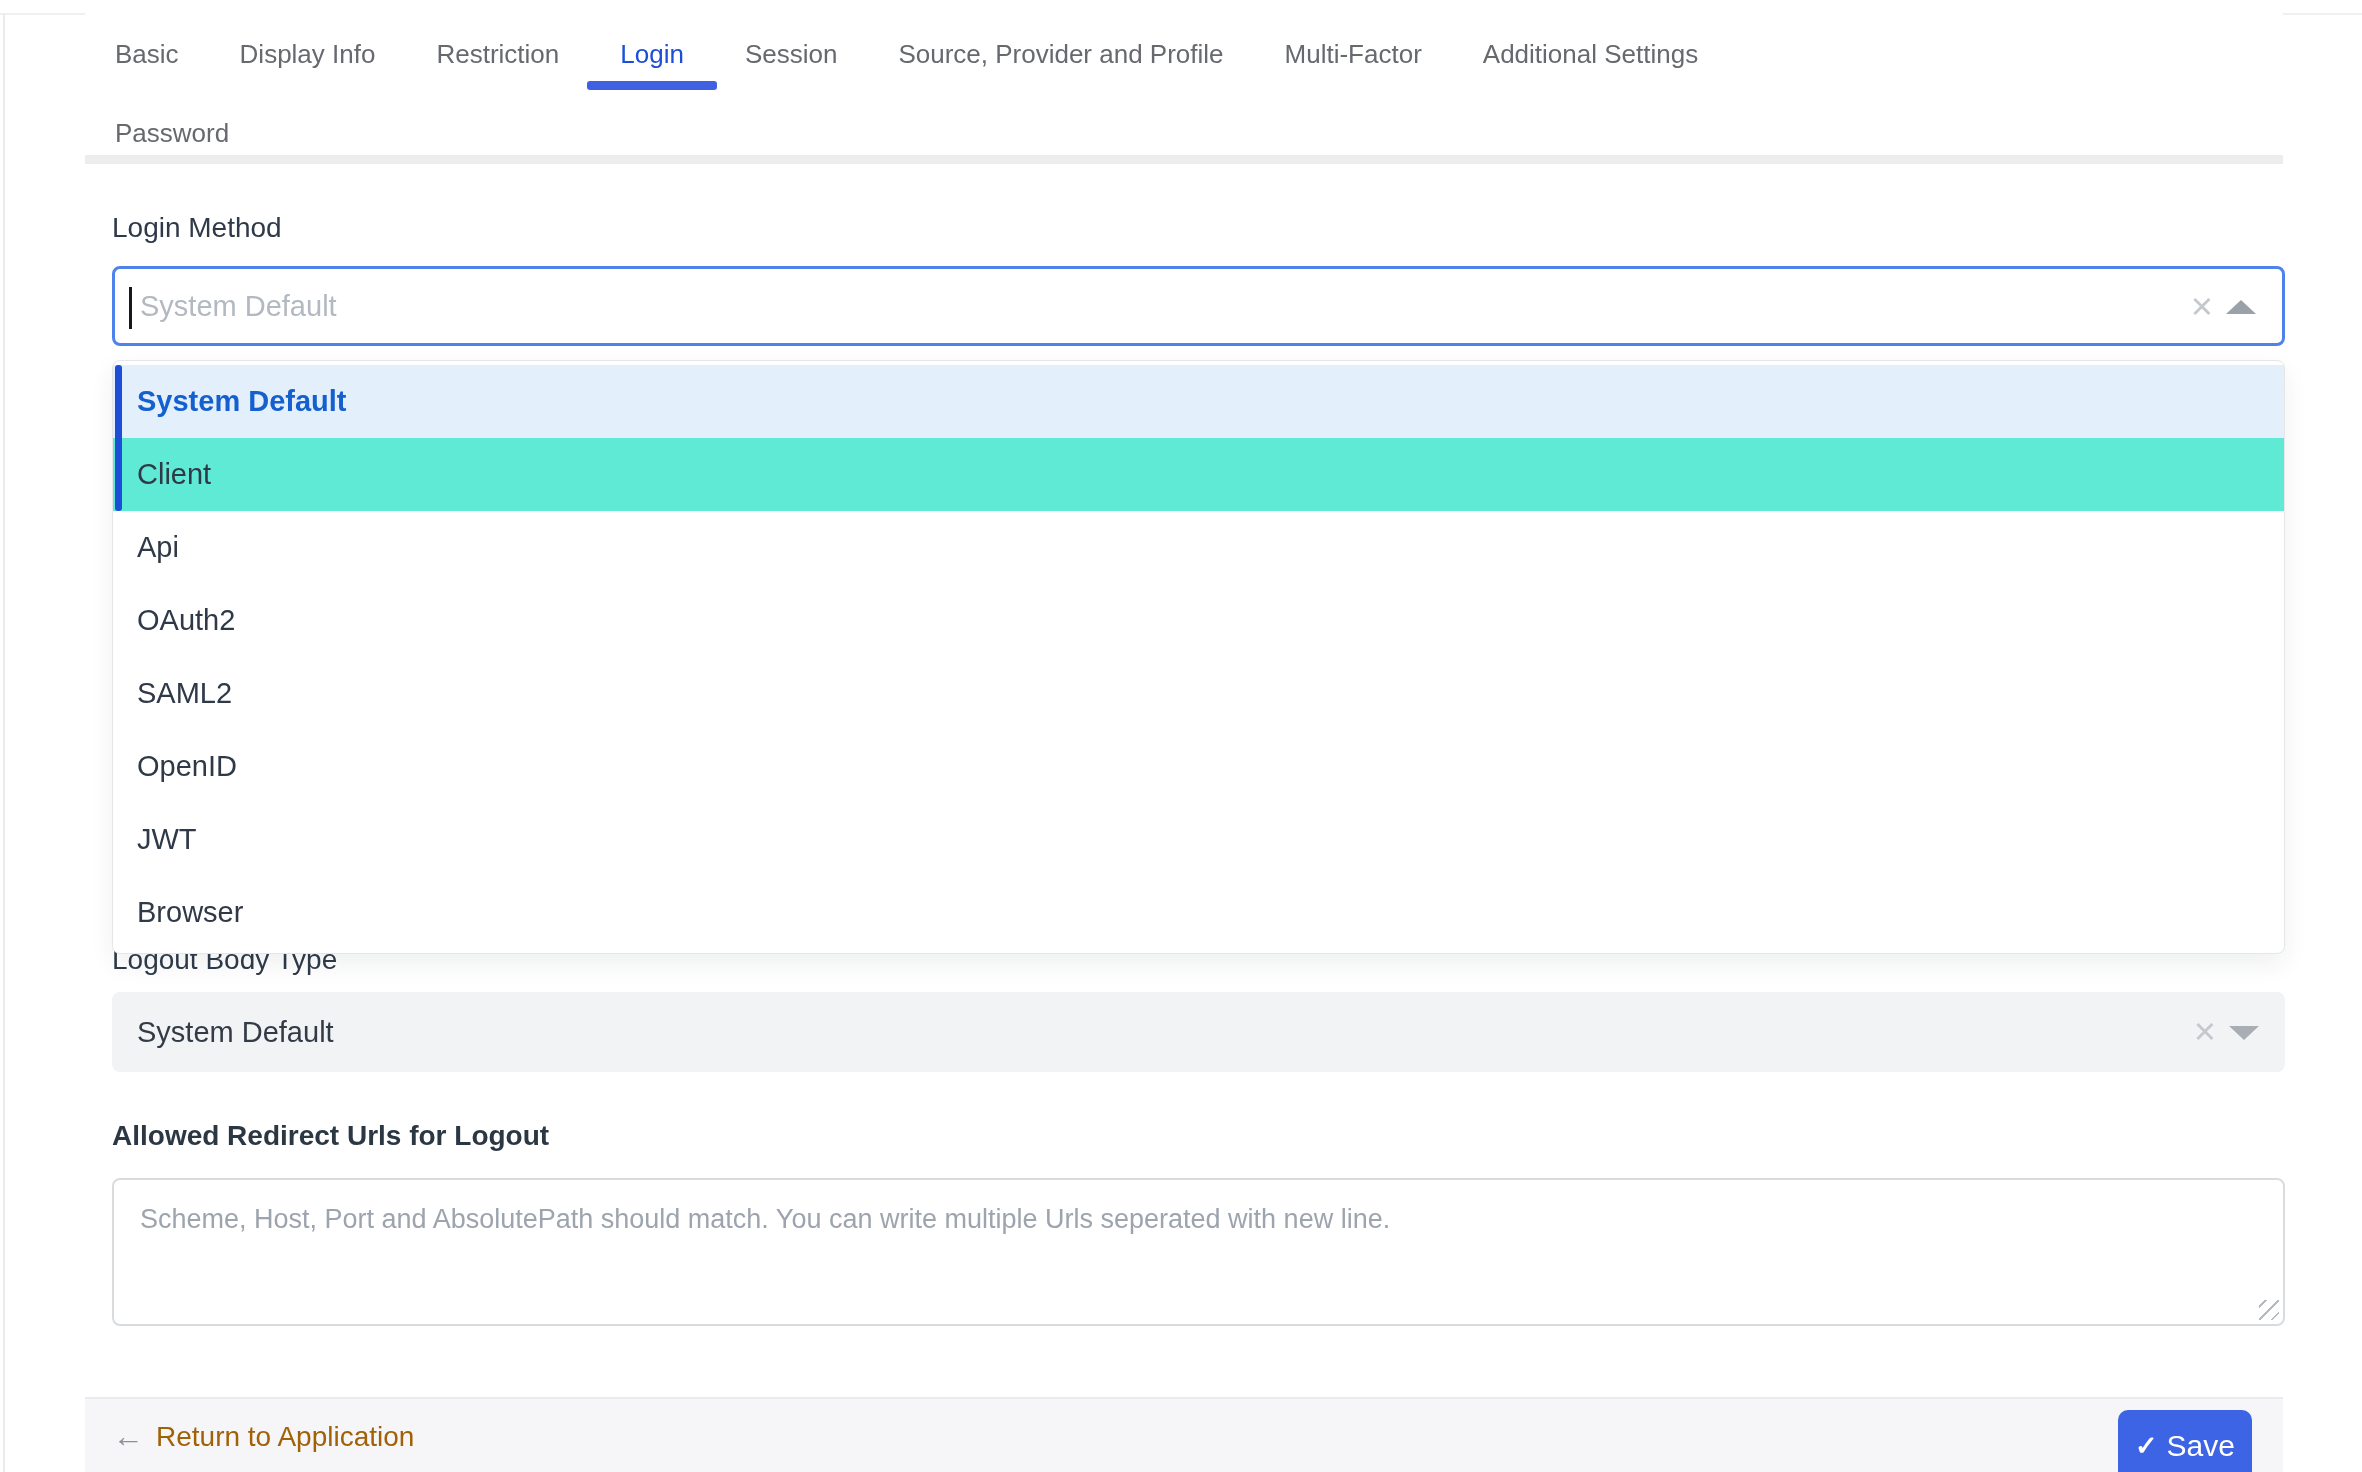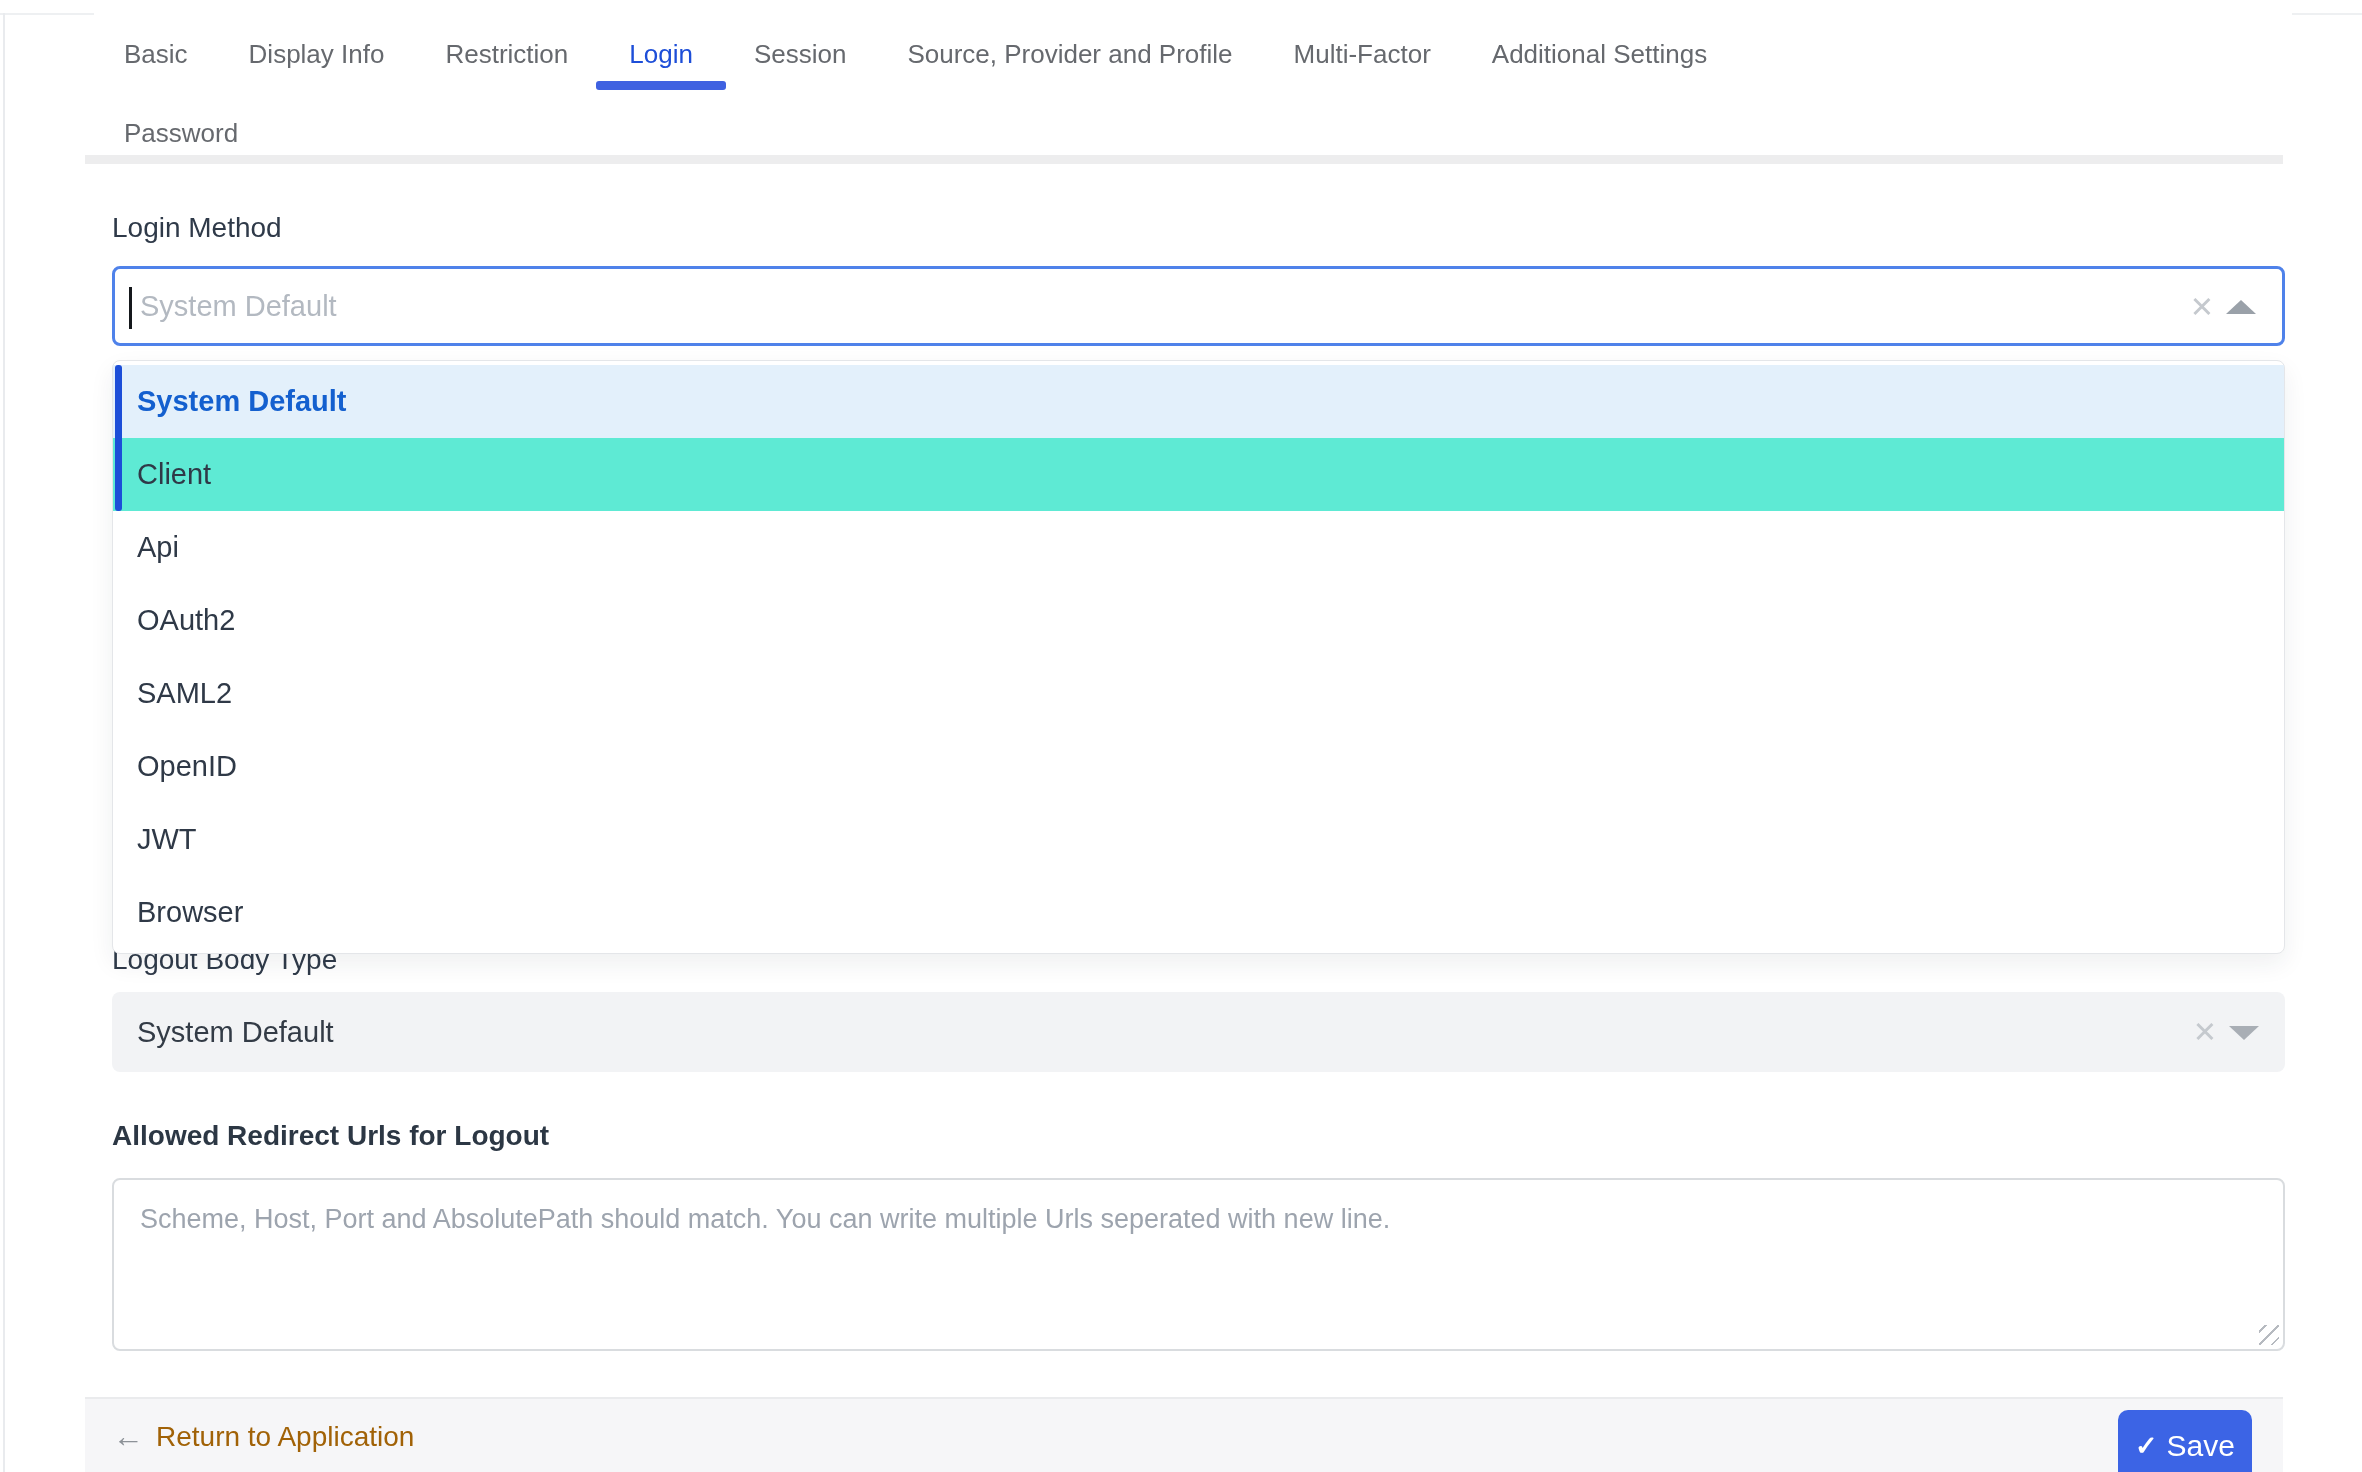--- a/index.html
+++ b/index.html
@@ -2,21 +2,21 @@
 <html><head>
 <meta charset="utf-8">
 <style>
   * { margin:0; padding:0; box-sizing:border-box; }
   html,body { width:2362px; height:1472px; overflow:hidden; background:#ffffff;
     font-family:"Liberation Sans", sans-serif; }
   .top-hairline { position:absolute; left:0; top:13px; width:2362px; height:2px; background:#eef0f2; }
   .left-hairline { position:absolute; left:3px; top:13px; width:2px; height:1459px; background:#e9ebee; }
 
   
-  .tabbar { position:absolute; left:94px; top:13px; width:2198px; background:#fff; }
+  .tabbar { position:absolute; left:85px; top:13px; width:2198px; background:#fff; }
   .tabbar ul { list-style:none; display:flex; flex-wrap:wrap; column-gap:57px; padding:10px 0 0 28px; }
   .tabbar li { position:relative; font-size:26px; color:#66696e; padding:16px 2px 32px 2px; cursor:pointer; white-space:nowrap; }
   .tabbar li.active { color:#1d4ed8; font-weight:500; }
   .tabbar li.active::after { content:""; position:absolute; left:-31px; right:-31px; bottom:12px;
     height:9px; border-radius:3px; background:#3f61e1; }
   .tabbar li.break { flex-basis:100%; height:0; padding:0; }
   .tab-strip { position:absolute; left:85px; top:155px; width:2198px; height:9px; background:#ededee; }
 
   
   .field-label { position:absolute; left:112px; font-size:28px; font-weight:500; color:#2f3a49; }
@@ -41,21 +41,21 @@
   .dropdown .opt { height:73px; line-height:73px; padding-left:24px; font-size:29px; color:#2f3947; cursor:pointer; }
   .dropdown .opt.selected { background:#e3f0fb; color:#1460cf; font-weight:600; }
   .dropdown .opt.hover { background:#5eead4; }
   .accent-bar { position:absolute; left:2px; top:4px; width:7px; height:146px; background:#1c4ed8; border-radius:3px; }
 
   .select-disabled { position:absolute; left:112px; top:992px; width:2173px; height:80px;
     background:#f2f3f5; border-radius:8px; z-index:2; }
   .select-disabled .clear-x { line-height:80px; }
   .select-disabled .tri-down { top:34px; }
 
-  .textarea { position:absolute; left:112px; top:1178px; width:2173px; height:173px; background:#fff;
+  .textarea { position:absolute; left:112px; top:1178px; width:2173px; height:148px; background:#fff;
     border:2px solid #d9dcdf; border-radius:8px; z-index:1; }
   .textarea .ph { position:absolute; left:26px; top:24px; font-size:27px; color:#9da4ae; }
   .resize-grip { position:absolute; right:4px; bottom:4px; width:20px; height:20px; cursor:nwse-resize;
     background:repeating-linear-gradient(135deg, transparent 0 4px, #b6bac0 4px 6px, transparent 6px 9px); }
 
   
   .footer { position:absolute; left:85px; top:1397px; width:2198px; height:75px;
     background:#f6f6f8; border-top:2px solid #eaebed; }
   .return-link { position:absolute; left:28px; top:0; height:75px; display:flex; align-items:center; cursor:pointer; }
   .return-link .arrow { font-size:31px; color:#8d9298; margin-right:12px; }

